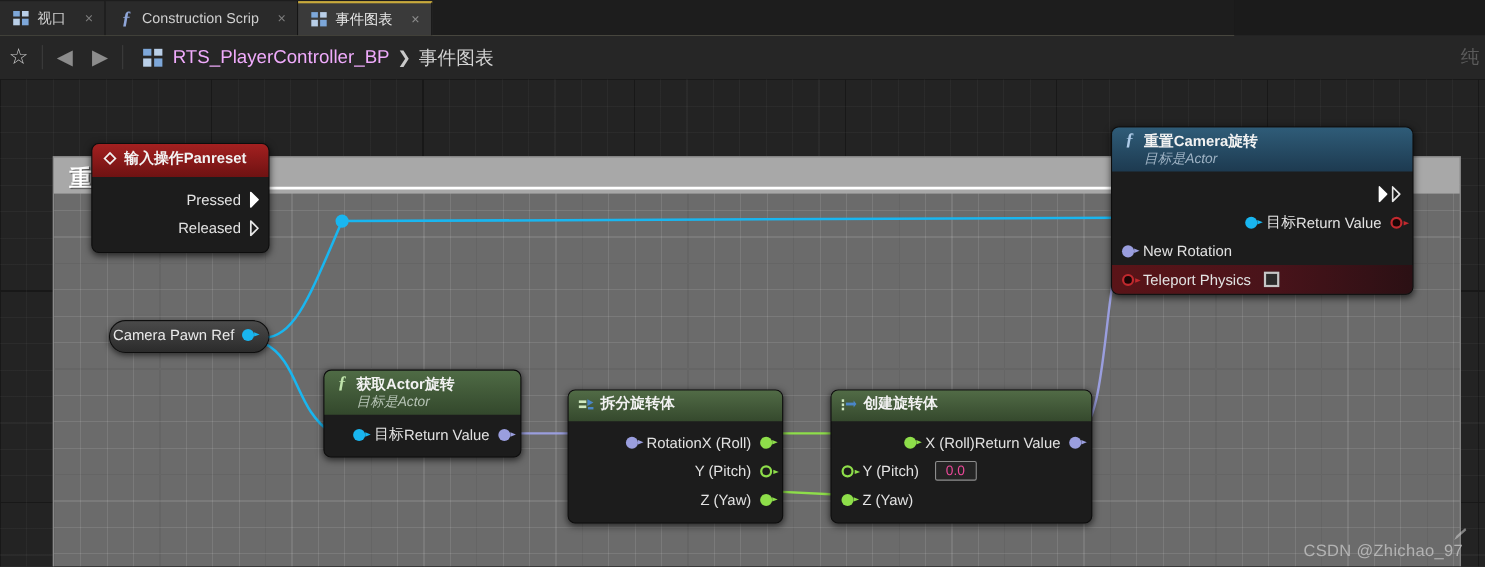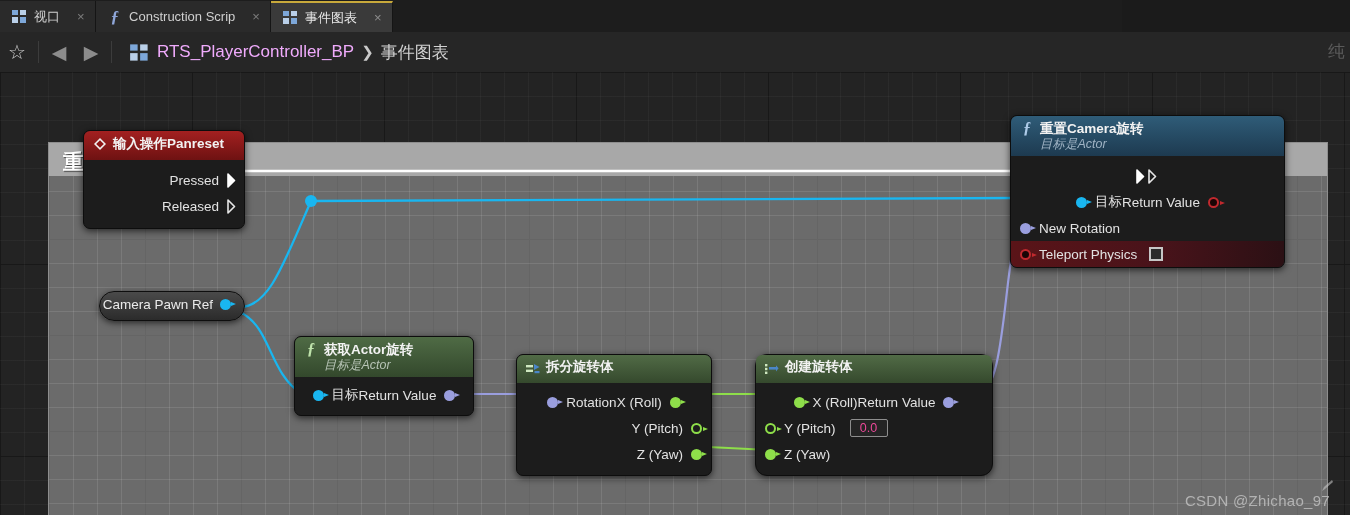--- a/index.html
+++ b/index.html
@@ -80,21 +80,21 @@
   .nhdr-pure{background:linear-gradient(to bottom,#4f6b45,#33482c);}
   .nhdr-pure2{background:linear-gradient(to bottom,#516b46,#35492d);}
   .ntitles{display:flex;flex-direction:column;line-height:1.12;}
   .ntitle{font-size:13.5px;font-weight:bold;color:#f2f2f2;white-space:nowrap;}
   .nsub{font-size:12.5px;color:#b7c4b6;font-style:italic;white-space:nowrap;margin-top:1px;}
   .nsub.blue{color:#9fb3c4;}
   .nbody{padding:7px 0 9px 0;}
   .prow{display:flex;align-items:center;height:26px;padding:0 9px;position:relative;}
   .prow.left{justify-content:flex-start;gap:8px;}
   .prow.right{justify-content:flex-end;gap:8px;}
-  .prow.both{justify-content:center;}
+  .prow.both{justify-content:flex-end;}
   .plabel{font-size:13.5px;color:#e2e2e2;white-space:nowrap;}
   .pgroup{display:flex;align-items:center;gap:8px;}
 
   
   .pin{width:11px;height:11px;border-radius:50%;flex:none;position:relative;}
   .pin.filled{background:#19b6f0;}
   .pin.filled::after{content:"";position:absolute;left:11px;top:3px;width:0;height:0;
       border-left:5px solid #19b6f0;border-top:2.5px solid transparent;border-bottom:2.5px solid transparent;}
   .pin.purple{background:#9a9ede;}
   .pin.purple::after{content:"";position:absolute;left:11px;top:3px;width:0;height:0;
@@ -304,21 +304,21 @@
         <span class="plabel">Y (Pitch)</span>
         <span class="pin green-h"></span>
       </div>
       <div class="prow right">
         <span class="plabel">Z (Yaw)</span>
         <span class="pin green"></span>
       </div>
     </div>
   </div>
 
-  <div class="node" style="left:755px;top:282px;width:238px;border-radius:12px;">
+  <div class="node" style="left:755px;top:282px;width:238px;">
     <div class="nhdr nhdr-pure2" style="padding:4px 12px 4px 9px;">
       <span style="flex:none;margin-top:2px;">
         <svg width="14" height="12" viewBox="0 0 14 12">
             <rect x="0" y="1" width="2.4" height="2.4" fill="#cfe8c0"></rect>
             <rect x="0" y="4.8" width="2.4" height="2.4" fill="#cfe8c0"></rect>
             <rect x="0" y="8.6" width="2.4" height="2.4" fill="#cfe8c0"></rect>
             <rect x="4" y="4" width="7.5" height="2.6" fill="#4a86c8"></rect>
             <path d="M11 2.2 L13.6 5.3 L11 8.4 Z" fill="#4a86c8"></path>
           </svg>
       </span>

